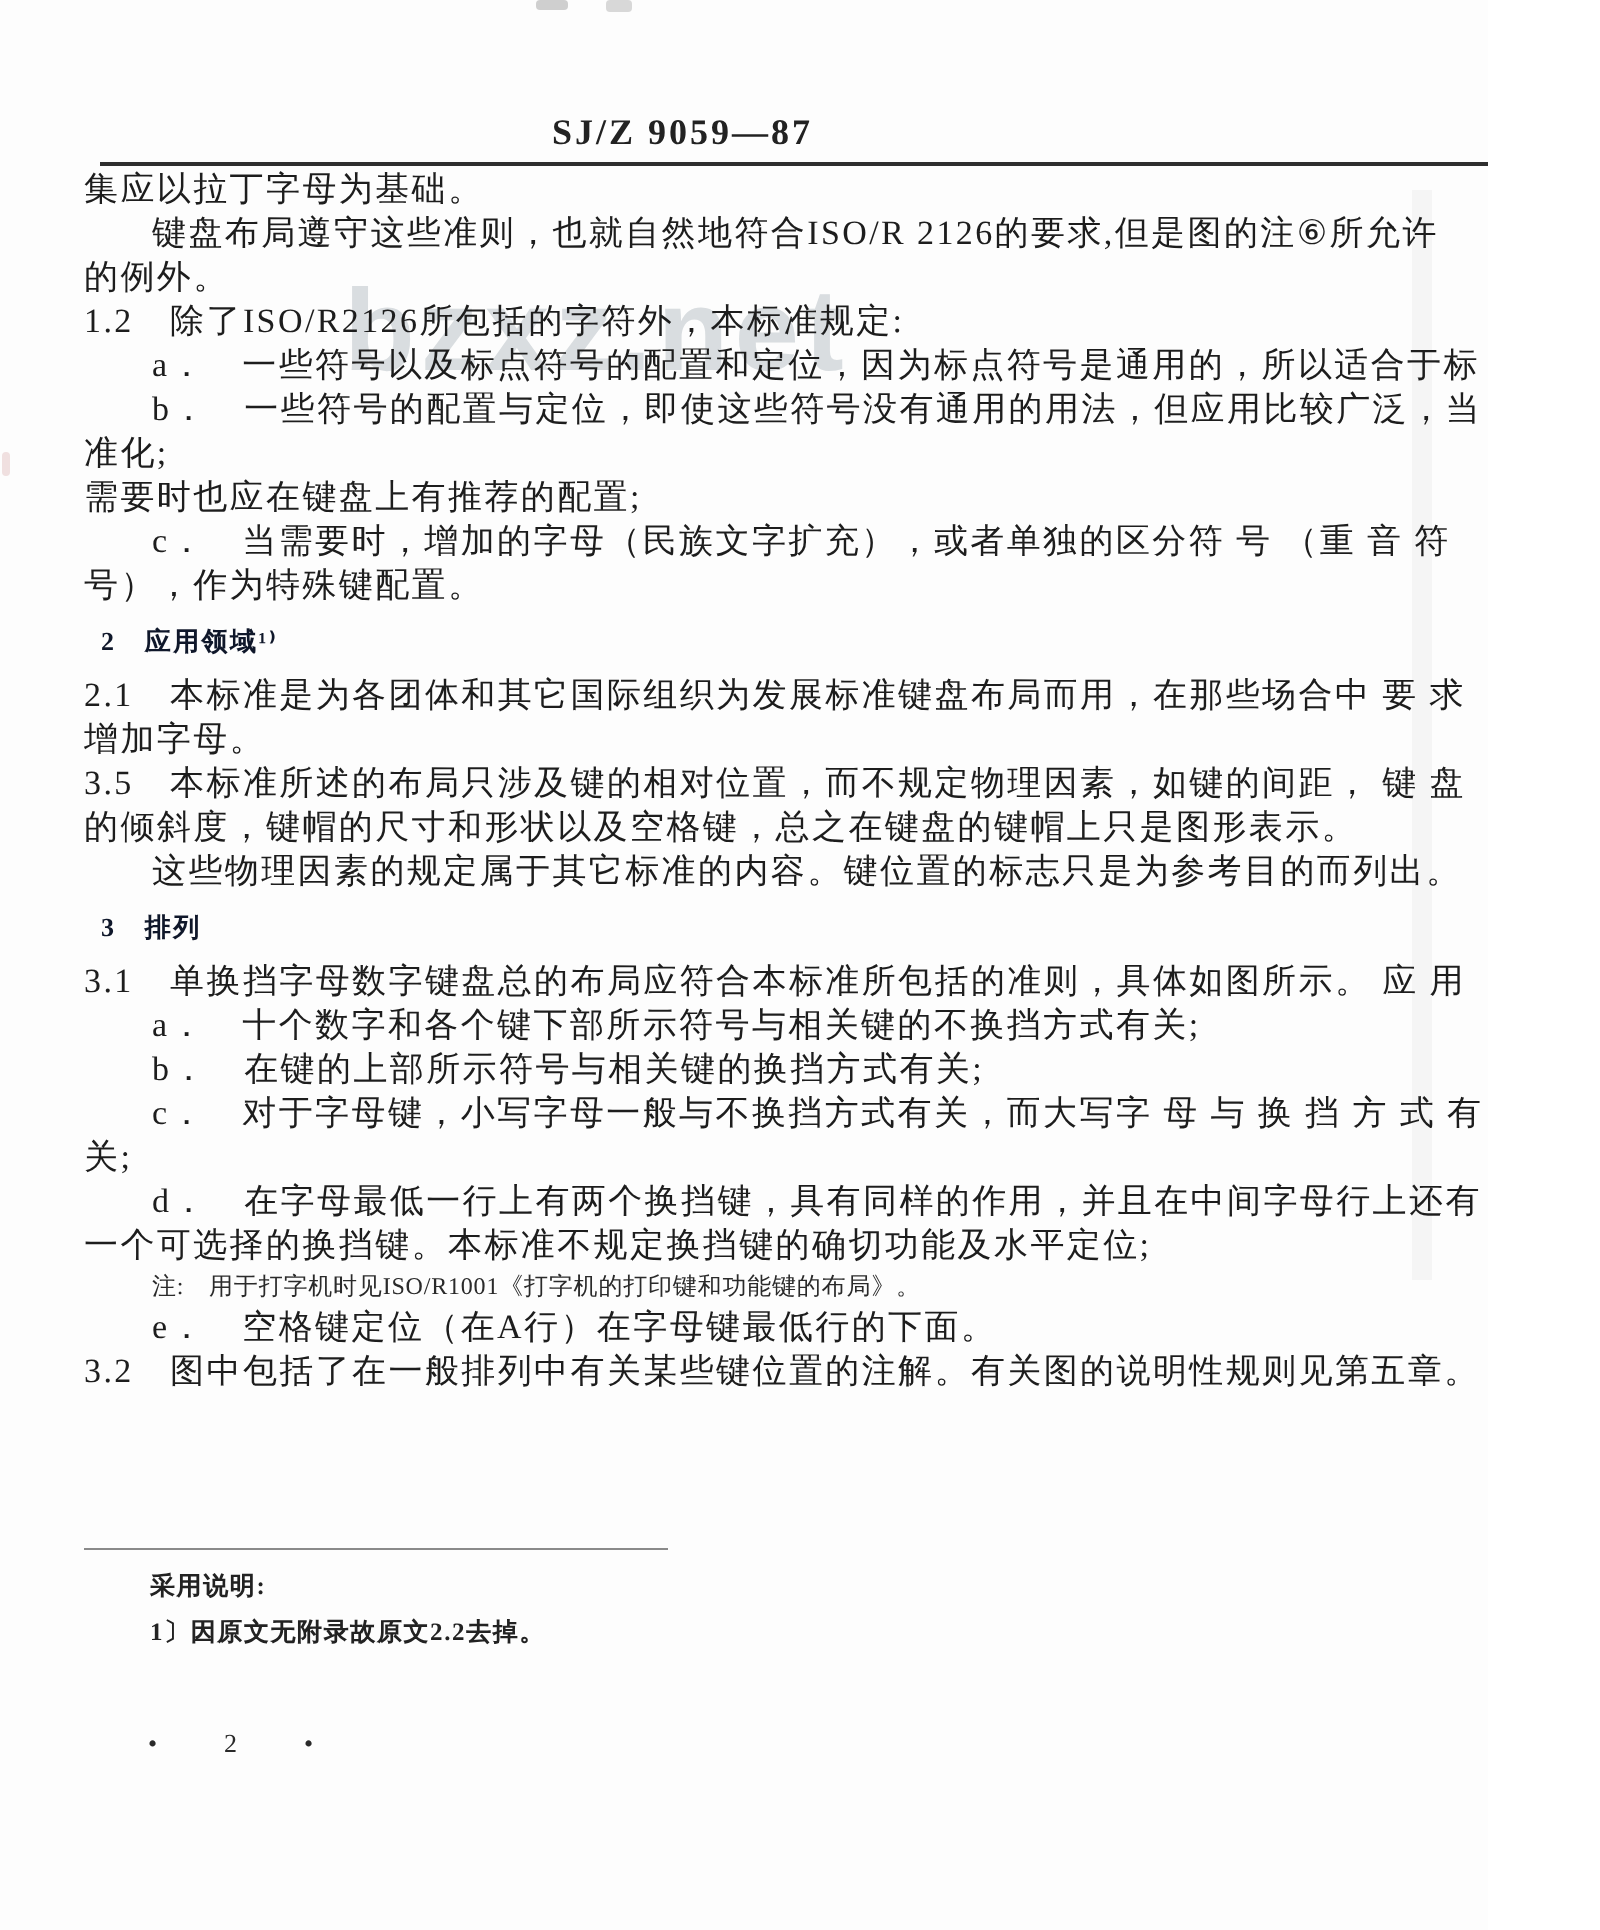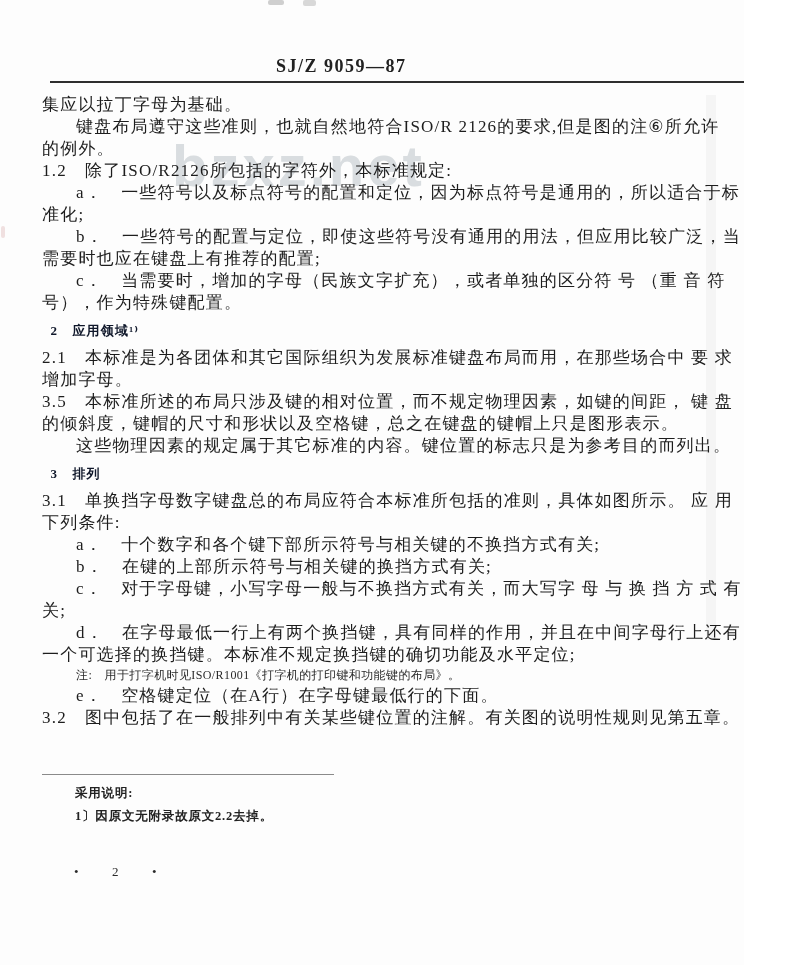--- a/index.html
+++ b/index.html
@@ -28,21 +28,21 @@
     background:#2e2e2e;
   }
   .watermark{
     position:absolute;left:172px;top:132px;
     font-family:"Liberation Sans","DejaVu Sans",sans-serif;
     font-size:58px;font-weight:bold;letter-spacing:3px;
     color:rgba(158,168,176,.38);
     user-select:none;pointer-events:none;
   }
   .body-text{
-    position:absolute;left:42px;top:94px;width:728px;
+    position:absolute;left:42px;top:84px;width:728px;
   }
   .line{
     font-size:17px;line-height:22px;letter-spacing:1.2px;
     white-space:pre;color:#1d1d1d;
   }
   .line.section{
     font-weight:bold;font-size:13px;
     margin-top:6px;margin-bottom:5px;color:#0f172a;
   }
   .line.note{
@@ -78,34 +78,33 @@
   <div class="header-rule"></div>
 
   <div class="watermark">bzxz.net</div>
 
   <div class="body-text">
       <div class="line">集应以拉丁字母为基础。</div>
       <div class="line" style="padding-left: 34px;">键盘布局遵守这些准则，也就自然地符合ISO/R 2126的要求,但是图的注⑥所允许</div>
       <div class="line">的例外。</div>
       <div class="line">1.2　除了ISO/R2126所包括的字符外，本标准规定:</div>
       <div class="line" style="padding-left: 34px;">a．　一些符号以及标点符号的配置和定位，因为标点符号是通用的，所以适合于标</div>
+      <div class="line" style="padding-left: 34px;">b．　一些符号的配置与定位，即使这些符号没有通用的用法，但应用比较广泛，当</div>
       <div class="line">准化;</div>
-      <div class="line" style="padding-left: 34px;">b．　一些符号的配置与定位，即使这些符号没有通用的用法，但应用比较广泛，当</div>
       <div class="line">需要时也应在键盘上有推荐的配置;</div>
       <div class="line" style="padding-left: 34px;">c．　当需要时，增加的字母（民族文字扩充），或者单独的区分符 号 （重 音 符</div>
       <div class="line">号），作为特殊键配置。</div>
       <div class="line section" style="padding-left: 8.5px;">2　应用领域¹⁾</div>
       <div class="line">2.1　本标准是为各团体和其它国际组织为发展标准键盘布局而用，在那些场合中 要 求</div>
       <div class="line">增加字母。</div>
       <div class="line">3.5　本标准所述的布局只涉及键的相对位置，而不规定物理因素，如键的间距， 键 盘</div>
       <div class="line">的倾斜度，键帽的尺寸和形状以及空格键，总之在键盘的键帽上只是图形表示。</div>
       <div class="line" style="padding-left: 34px;">这些物理因素的规定属于其它标准的内容。键位置的标志只是为参考目的而列出。</div>
       <div class="line section" style="padding-left: 8.5px;">3　排列</div>
       <div class="line">3.1　单换挡字母数字键盘总的布局应符合本标准所包括的准则，具体如图所示。 应 用</div>
-      <div class="line">下列条件:</div>
       <div class="line" style="padding-left: 34px;">a．　十个数字和各个键下部所示符号与相关键的不换挡方式有关;</div>
       <div class="line" style="padding-left: 34px;">b．　在键的上部所示符号与相关键的换挡方式有关;</div>
       <div class="line" style="padding-left: 34px;">c．　对于字母键，小写字母一般与不换挡方式有关，而大写字 母 与 换 挡 方 式 有</div>
       <div class="line">关;</div>
       <div class="line" style="padding-left: 34px;">d．　在字母最低一行上有两个换挡键，具有同样的作用，并且在中间字母行上还有</div>
       <div class="line">一个可选择的换挡键。本标准不规定换挡键的确切功能及水平定位;</div>
       <div class="line note" style="padding-left: 34px;">注:　用于打字机时见ISO/R1001《打字机的打印键和功能键的布局》。</div>
       <div class="line" style="padding-left: 34px;">e．　空格键定位（在A行）在字母键最低行的下面。</div>
       <div class="line">3.2　图中包括了在一般排列中有关某些键位置的注解。有关图的说明性规则见第五章。</div>
     </div>

